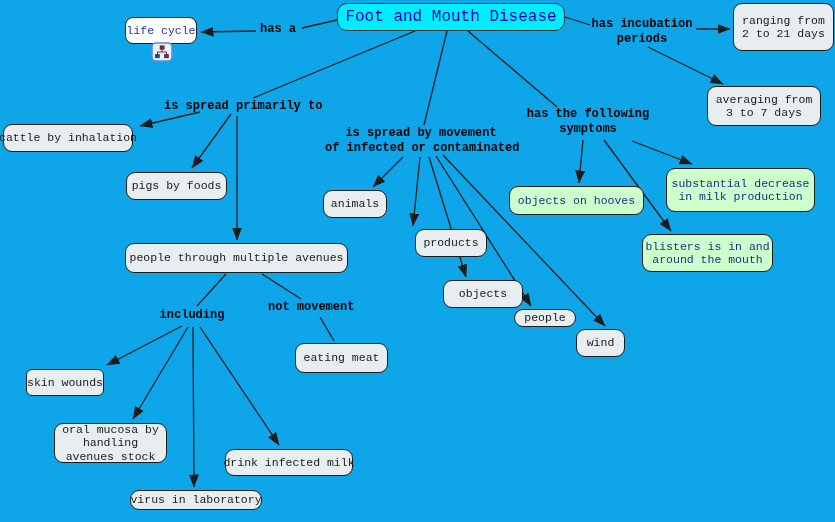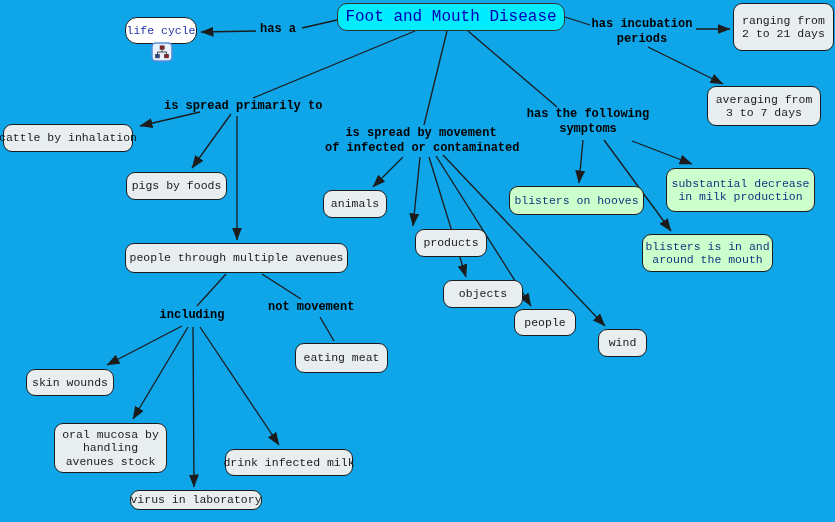--- a/index.html
+++ b/index.html
@@ -61,21 +61,21 @@
       <line x1="262" y1="274" x2="301" y2="299" stroke="#1c1c1c" stroke-width="1.3"></line>
       <line x1="182" y1="326" x2="107" y2="365" stroke="#1c1c1c" stroke-width="1.3" marker-end="url(#arrow)"></line>
       <line x1="188" y1="327" x2="133" y2="419" stroke="#1c1c1c" stroke-width="1.3" marker-end="url(#arrow)"></line>
       <line x1="193" y1="327" x2="194" y2="487" stroke="#1c1c1c" stroke-width="1.3" marker-end="url(#arrow)"></line>
       <line x1="200" y1="327" x2="279" y2="445" stroke="#1c1c1c" stroke-width="1.3" marker-end="url(#arrow)"></line>
       <line x1="320" y1="317" x2="334" y2="341" stroke="#1c1c1c" stroke-width="1.3"></line>
     </svg>
     <div class="node topic" style="left: 337px; top: 3px; width: 228px; height: 28px;">
       <span class="nl">Foot and Mouth Disease</span>
     </div>
-    <div class="node plain" style="left: 125px; top: 17px; width: 72px; height: 27px; border-radius: 12px;">
+    <div class="node plain" style="left: 125px; top: 17px; width: 72px; height: 27px;">
       <span class="nl">life cycle</span>
     </div>
     <div class="node gray" style="left: 733px; top: 3px; width: 101px; height: 48px;">
       <span class="nl">ranging from</span>
       <span class="nl">2 to 21 days</span>
     </div>
     <div class="node gray" style="left: 707px; top: 86px; width: 114px; height: 40px;">
       <span class="nl">averaging from</span>
       <span class="nl">3 to 7 days</span>
     </div>
@@ -90,44 +90,44 @@
     </div>
     <div class="node gray" style="left: 323px; top: 190px; width: 64px; height: 28px;">
       <span class="nl">animals</span>
     </div>
     <div class="node gray" style="left: 375px; top: 229px; width: 72px; height: 28px; margin-left: 40px;">
       <span class="nl">products</span>
     </div>
     <div class="node gray" style="left: 443px; top: 280px; width: 80px; height: 28px;">
       <span class="nl">objects</span>
     </div>
-    <div class="node gray" style="left: 514px; top: 309px; width: 62px; height: 27px;">
+    <div class="node gray" style="left: 514px; top: 309px; width: 62px; height: 18px;">
       <span class="nl">people</span>
     </div>
-    <div class="node gray" style="left: 598px; top: 329px; width: 49px; height: 28px;">
+    <div class="node gray" style="left: 576px; top: 329px; width: 49px; height: 28px;">
       <span class="nl">wind</span>
     </div>
     <div class="node green" style="left: 509px; top: 186px; width: 135px; height: 29px;">
-      <span class="nl">blisters on hooves</span>
+      <span class="nl">objects on hooves</span>
     </div>
     <div class="node green" style="left: 666px; top: 168px; width: 149px; height: 44px;">
       <span class="nl">substantial decrease</span>
       <span class="nl">in milk production</span>
     </div>
     <div class="node green" style="left: 642px; top: 234px; width: 131px; height: 38px;">
       <span class="nl">blisters is in and</span>
       <span class="nl">around the mouth</span>
     </div>
     <div class="node gray" style="left: 295px; top: 343px; width: 93px; height: 30px;">
       <span class="nl">eating meat</span>
     </div>
-    <div class="node gray" style="left: 26px; top: 369px; width: 88px; height: 27px;">
+    <div class="node gray" style="left: 26px; top: 369px; width: 78px; height: 27px; border-radius: 6px;">
       <span class="nl">skin wounds</span>
     </div>
-    <div class="node gray" style="left: 54px; top: 423px; width: 113px; height: 50px; text-align: right;">
+    <div class="node gray" style="left: 54px; top: 423px; width: 113px; height: 40px; text-align: right;">
       <span class="nl">oral mucosa by</span>
       <span class="nl">handling</span>
       <span class="nl">avenues stock</span>
     </div>
     <div class="node gray" style="left: 225px; top: 449px; width: 128px; height: 27px;">
       <span class="nl">drink infected milk</span>
     </div>
     <div class="node gray" style="left: 130px; top: 490px; width: 132px; height: 20px;">
       <span class="nl">virus in laboratory</span>
     </div>

